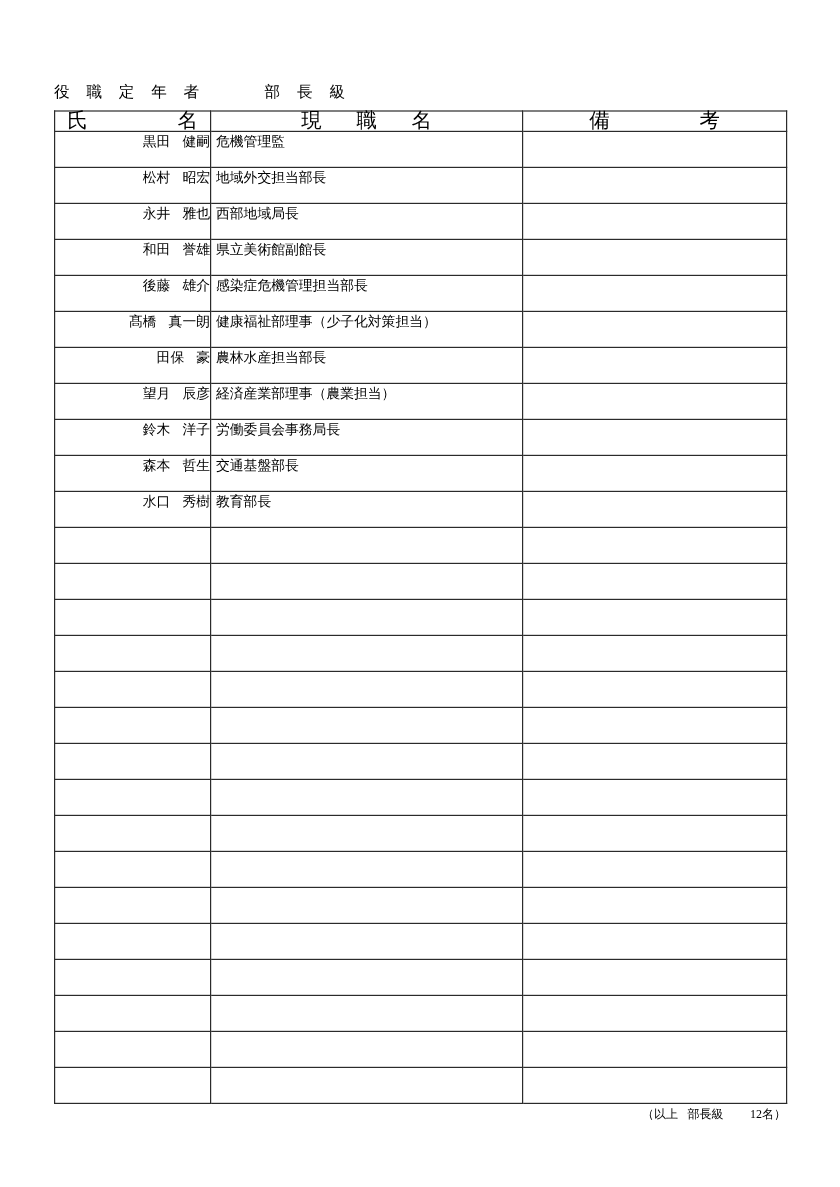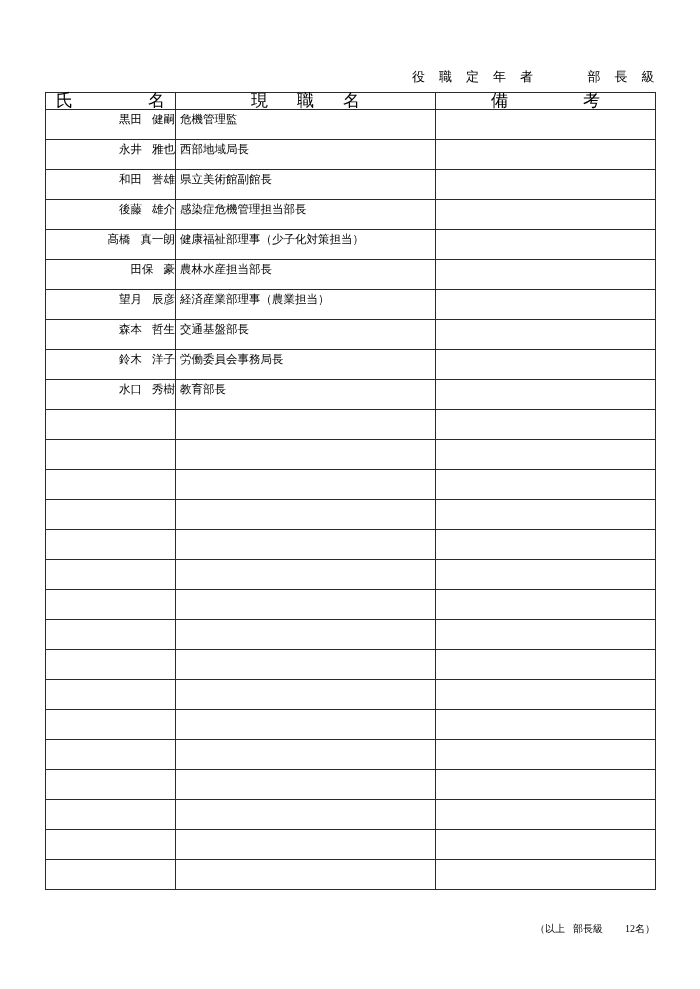--- a/index.html
+++ b/index.html
@@ -21,21 +21,21 @@
     top: 0;
     width: 700px;
     height: 989px;
     background: #fff;
   }
   .doc-title {
     position: absolute;
     left: 45px;
     top: 68px;
     width: 610px;
-    text-align: right;
+    text-align: left;
     font-size: 13px;
     letter-spacing: 0.5px;
     white-space: nowrap;
   }
   table.main {
     position: absolute;
     left: 45px;
     top: 92px;
     width: 610px;
     border-collapse: collapse;
@@ -129,20 +129,31 @@
           </td>
           <td>
             <div class="cell-inner">危機管理監</div>
           </td>
           <td>
             <div class="cell-inner"></div>
           </td>
         </tr>
         <tr class="data-row">
           <td>
+            <div class="name-inner"><span>松村</span><span class="name-sep"></span><span>昭宏</span></div>
+          </td>
+          <td>
+            <div class="cell-inner">地域外交担当部長</div>
+          </td>
+          <td>
+            <div class="cell-inner"></div>
+          </td>
+        </tr>
+        <tr class="data-row">
+          <td>
             <div class="name-inner"><span>永井</span><span class="name-sep"></span><span>雅也</span></div>
           </td>
           <td>
             <div class="cell-inner">西部地域局長</div>
           </td>
           <td>
             <div class="cell-inner"></div>
           </td>
         </tr>
         <tr class="data-row">
@@ -195,35 +206,35 @@
           </td>
           <td>
             <div class="cell-inner">経済産業部理事（農業担当）</div>
           </td>
           <td>
             <div class="cell-inner"></div>
           </td>
         </tr>
         <tr class="data-row">
           <td>
+            <div class="name-inner"><span>鈴木</span><span class="name-sep"></span><span>洋子</span></div>
+          </td>
+          <td>
+            <div class="cell-inner">労働委員会事務局長</div>
+          </td>
+          <td>
+            <div class="cell-inner"></div>
+          </td>
+        </tr>
+        <tr class="data-row">
+          <td>
             <div class="name-inner"><span>森本</span><span class="name-sep"></span><span>哲生</span></div>
           </td>
           <td>
             <div class="cell-inner">交通基盤部長</div>
-          </td>
-          <td>
-            <div class="cell-inner"></div>
-          </td>
-        </tr>
-        <tr class="data-row">
-          <td>
-            <div class="name-inner"><span>鈴木</span><span class="name-sep"></span><span>洋子</span></div>
-          </td>
-          <td>
-            <div class="cell-inner">労働委員会事務局長</div>
           </td>
           <td>
             <div class="cell-inner"></div>
           </td>
         </tr>
         <tr class="data-row">
           <td>
             <div class="name-inner"><span>水口</span><span class="name-sep"></span><span>秀樹</span></div>
           </td>
           <td>

